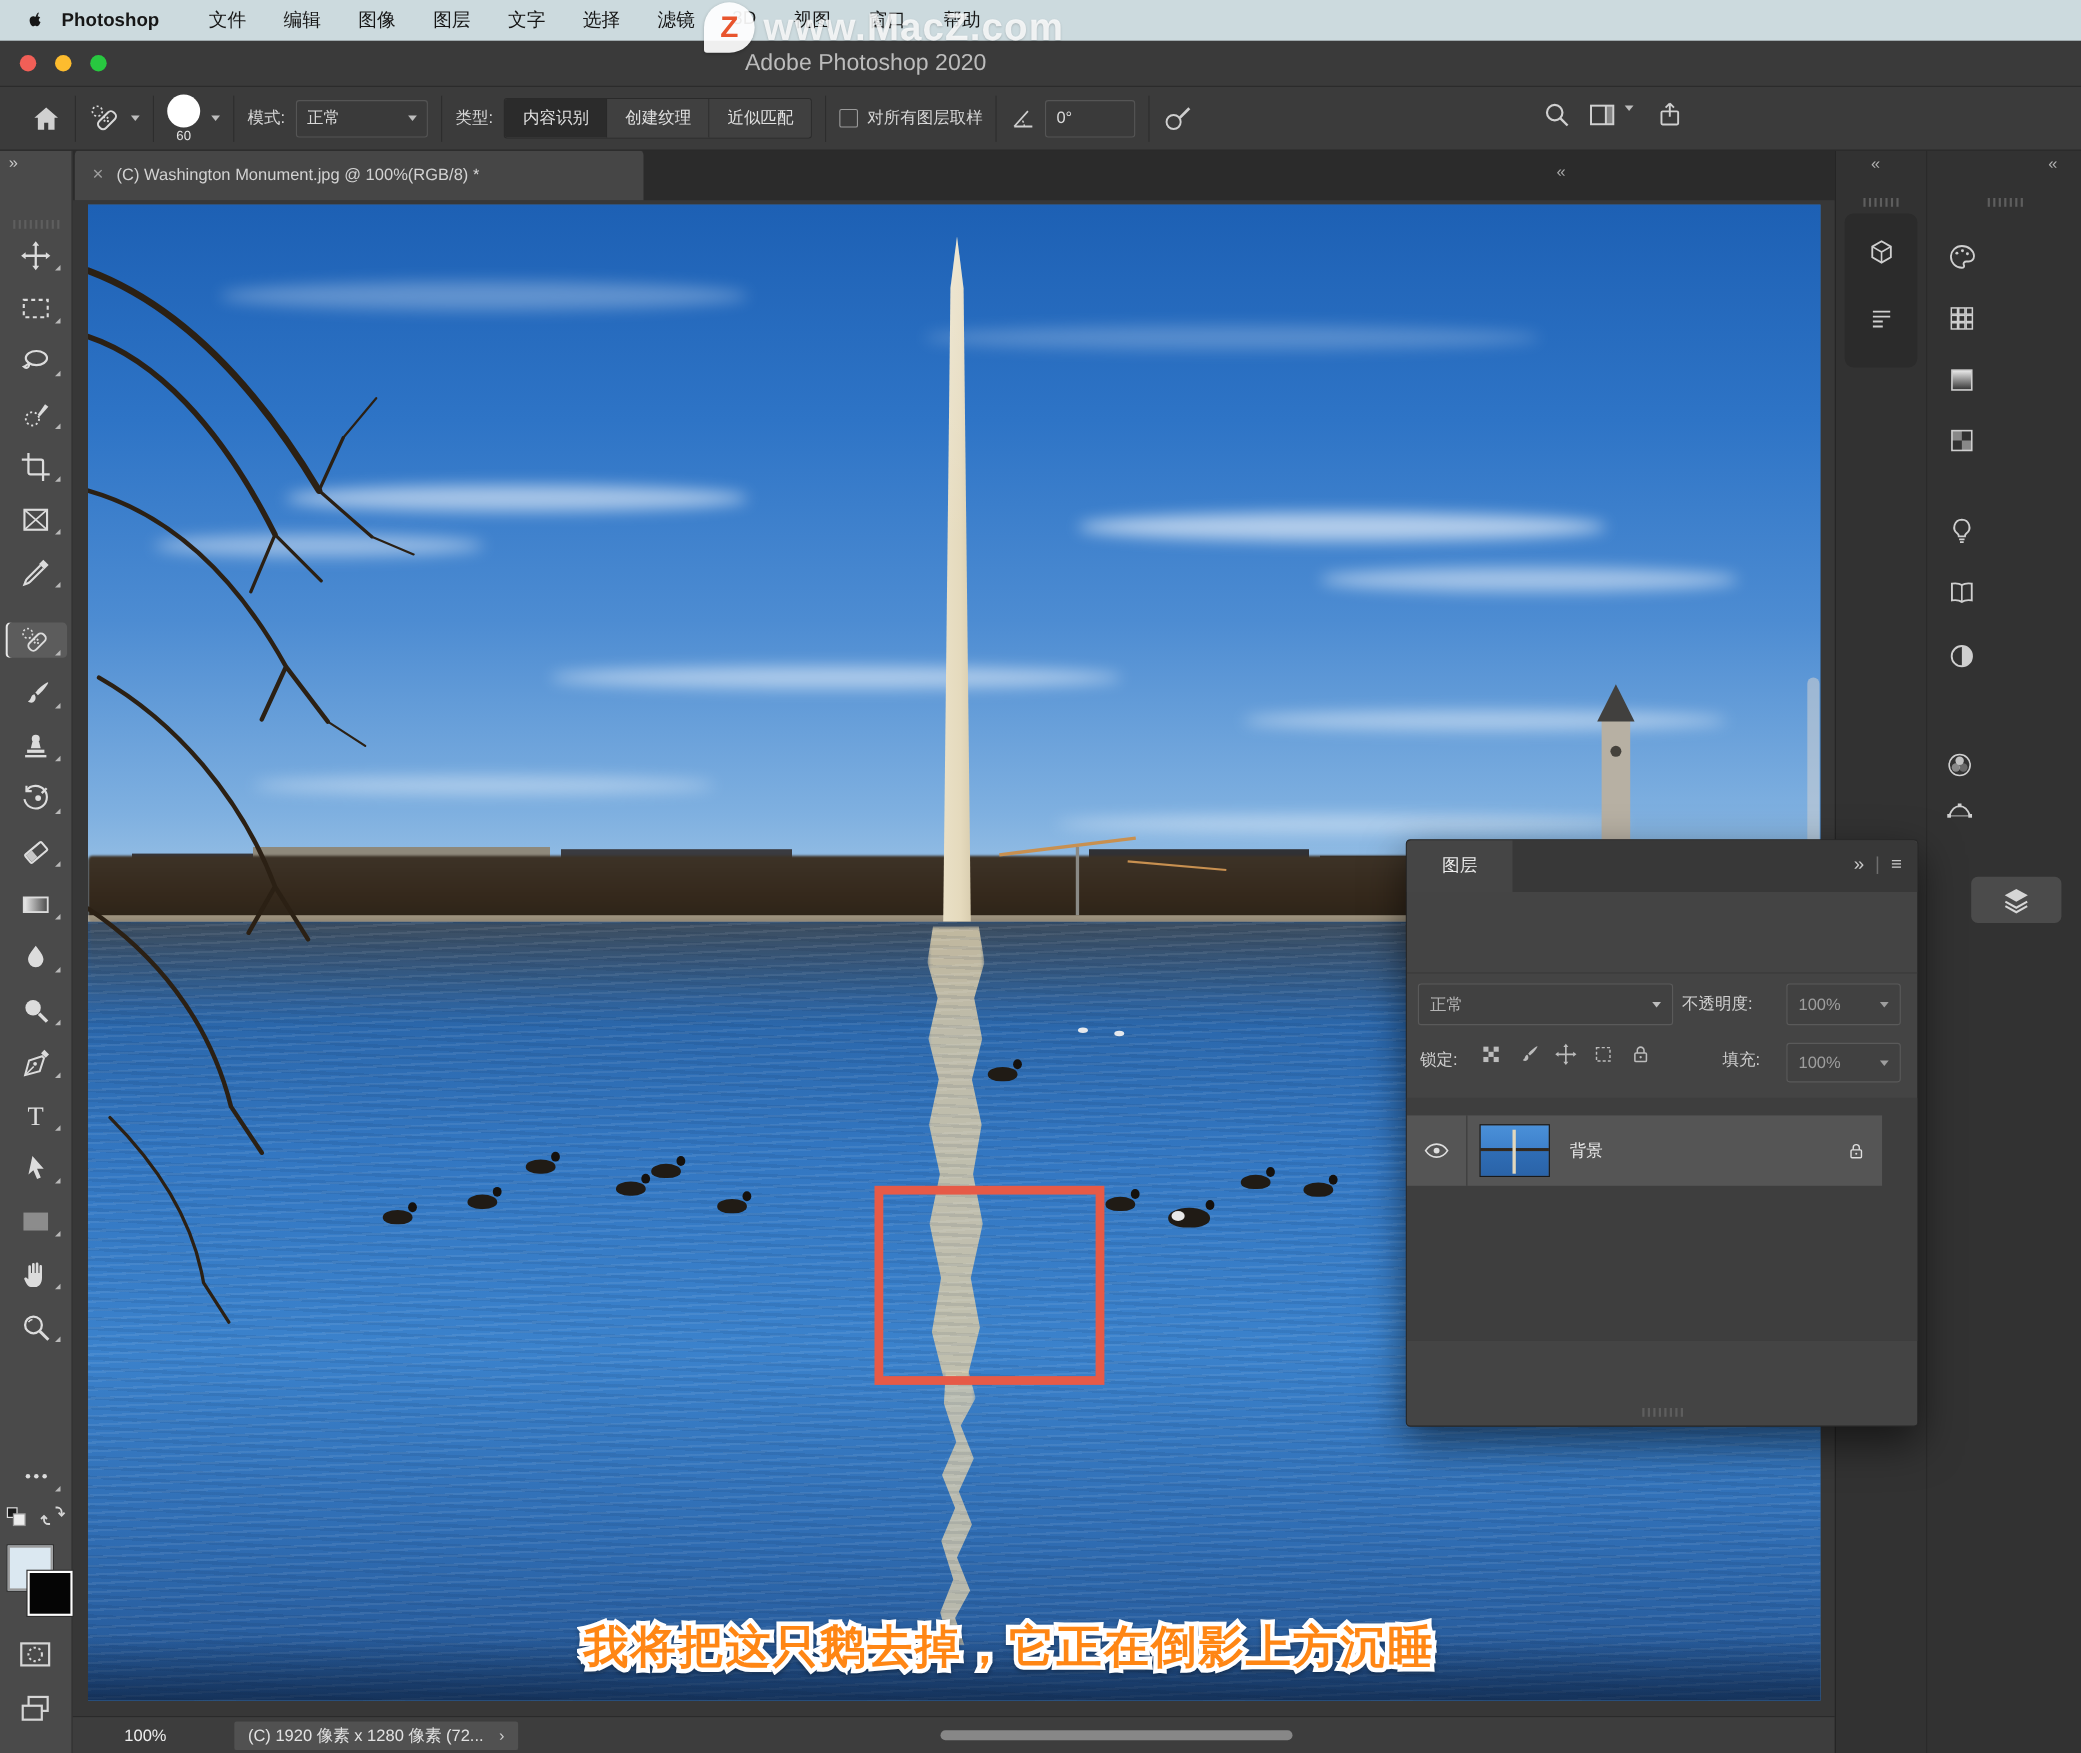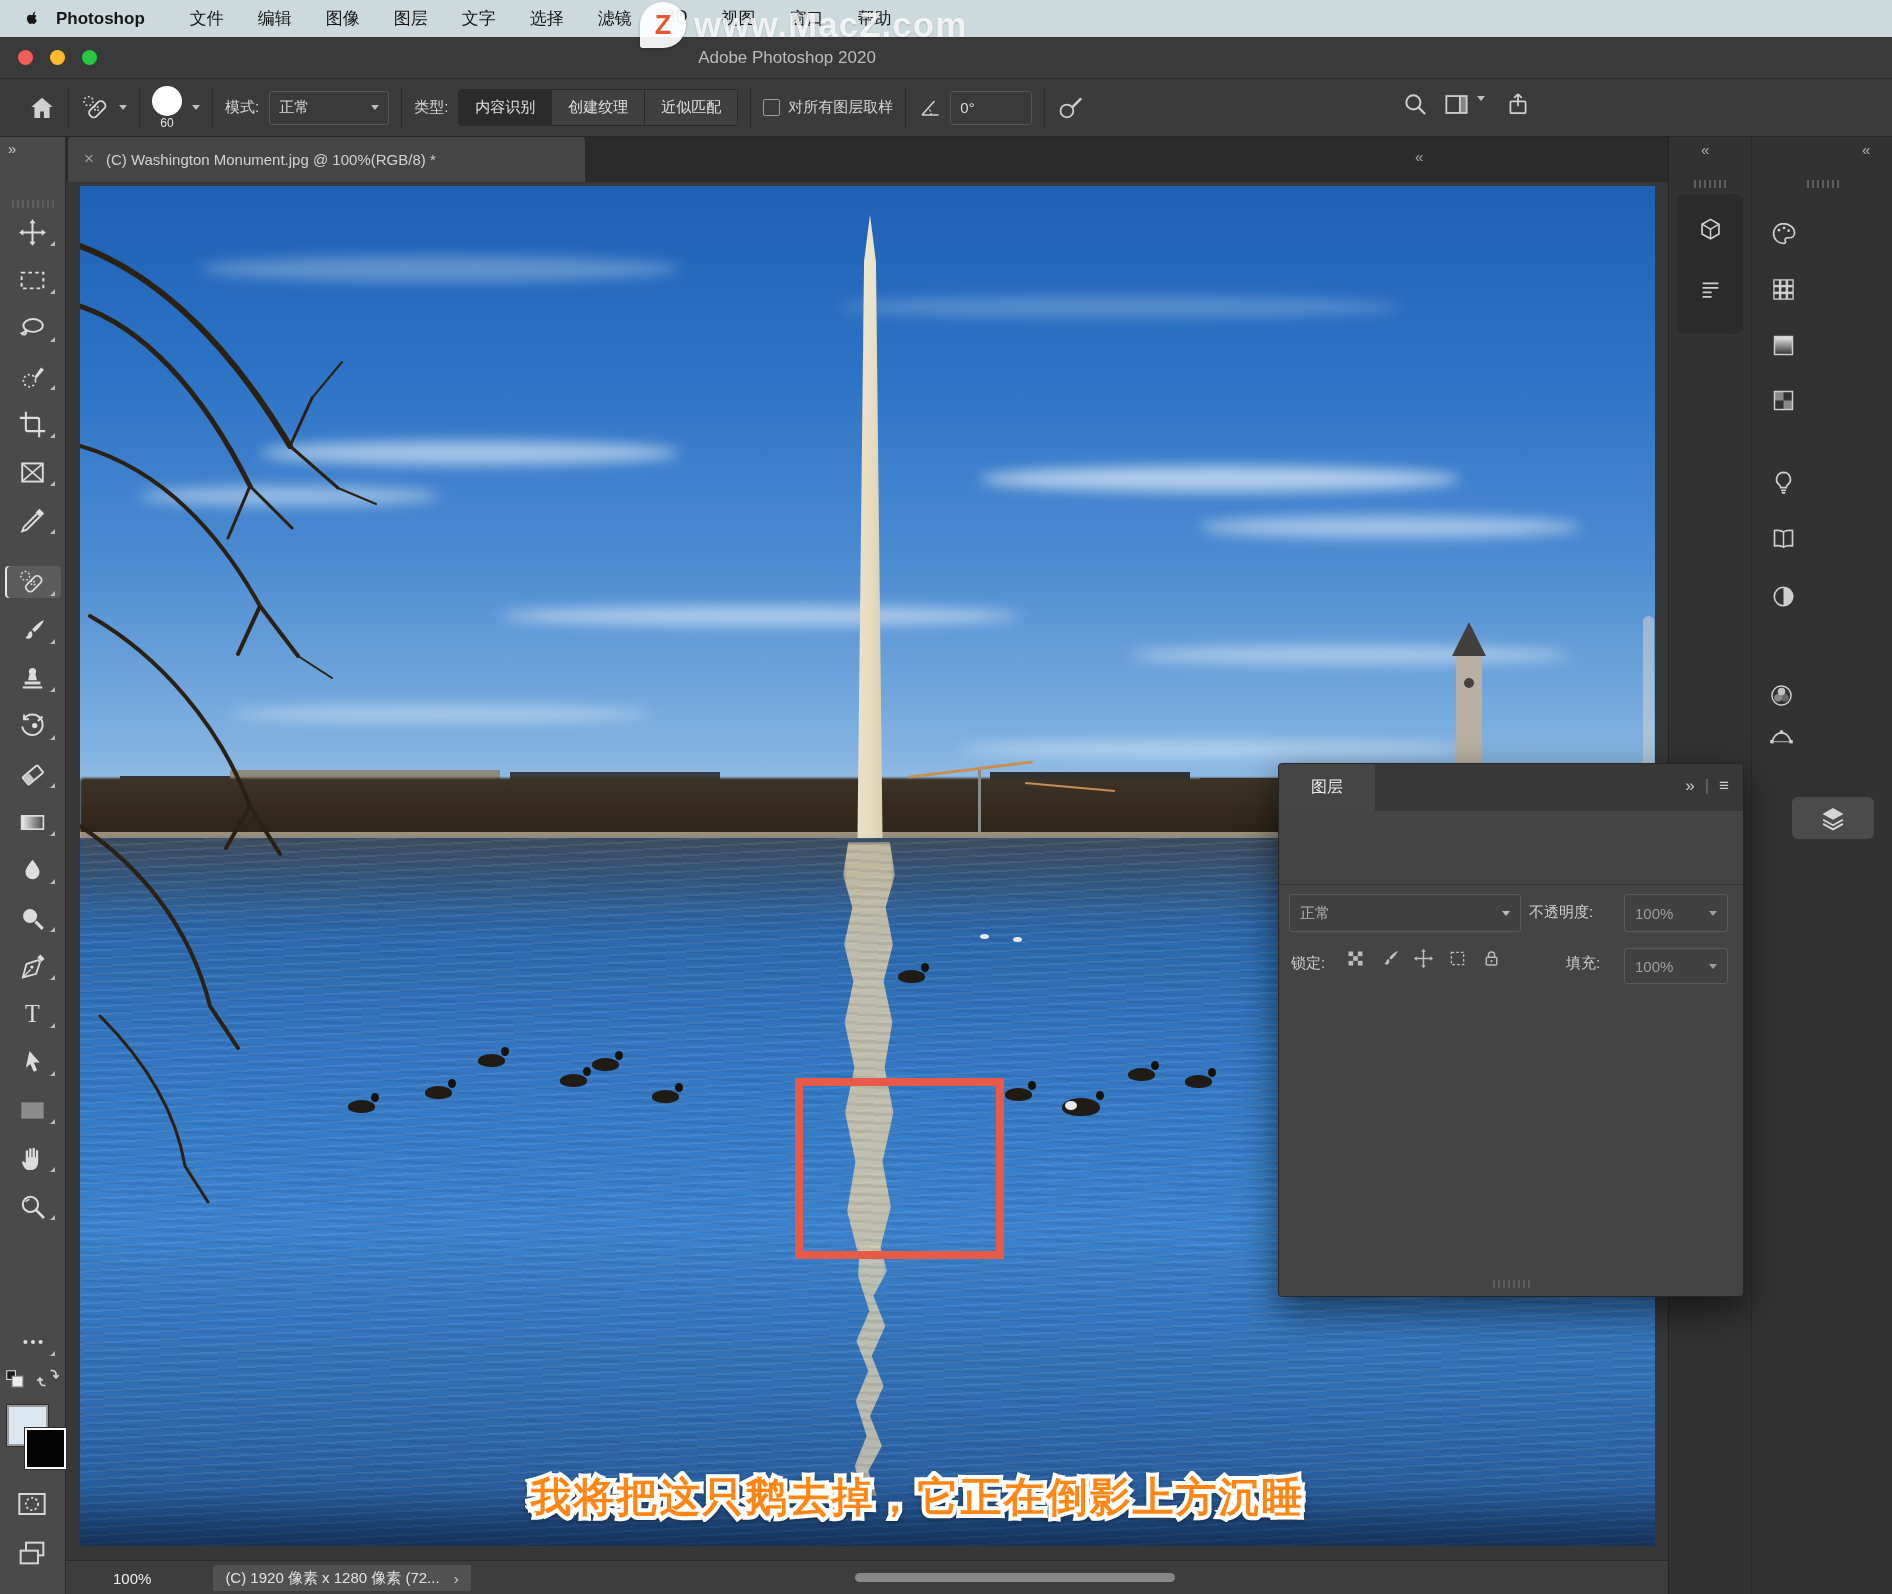--- a/index.html
+++ b/index.html
@@ -17,21 +17,21 @@
 
   
   #watermark{left:640px;top:0px;height:50px;display:flex;align-items:center;z-index:60;pointer-events:none;}
   #wm-pin{width:46px;height:46px;background:rgba(255,255,255,.92);border-radius:50% 50% 50% 6%;display:flex;align-items:center;justify-content:center;transform:rotate(0deg);box-shadow:0 1px 3px rgba(0,0,0,.25);}
   #wm-pin span{color:#e8552e;font-weight:bold;font-size:27px;}
   #wm-text{margin-left:8px;font-size:35px;font-weight:bold;color:rgba(255,255,255,.82);text-shadow:0 1px 2px rgba(0,0,0,.18);letter-spacing:1px;}
 
   
   #titlebar{left:0;top:37px;width:1892px;height:41px;background:#3a3a3a;border-bottom:1px solid #2a2a2a;z-index:30;}
   .tl{width:15px;height:15px;border-radius:50%;top:13px;}
-  #window-title{left:787px;top:50%;transform:translate(-50%,-50%);color:#bcbcbc;font-size:17px;white-space:nowrap;}
+  #window-title{left:787px;top:50%;transform:translate(-50%,-50%);color:#bcbcbc;font-size:21px;white-space:nowrap;}
 
   
   #optionsbar{left:0;top:79px;width:1892px;height:57px;background:#3b3b3b;border-bottom:1px solid #272727;display:flex;align-items:center;color:#d6d6d6;font-size:15px;z-index:30;}
   .osep{width:1px;height:42px;background:#2d2d2d;margin:0 12px;flex:0 0 auto;}
   .obtn{display:flex;align-items:center;flex:0 0 auto;}
   #brush-preview{width:30px;height:30px;border-radius:50%;background:#fff;}
   #brush-size{font-size:12px;color:#e3e3e3;text-align:center;margin-top:0px;}
   .field{background:#3a3a3a;border:1px solid #555;border-radius:3px;height:32px;display:flex;align-items:center;padding:0 9px;color:#d9d9d9;}
   .seggroup{display:flex;background:#474747;border:1px solid #2a2a2a;border-radius:3px;overflow:hidden;}
   .seg{background:#404040;border:none;border-right:1px solid #2a2a2a;color:#e0e0e0;font-size:15px;font-family:"Liberation Sans",sans-serif;padding:8px 16px;}
@@ -911,20 +911,36 @@
           <svg class="ic">
             <use href="#i-lock"></use>
           </svg>
         </div>
       <span class="a" style="left:287px;top:14px;color:#cfcfcf;">填充:</span>
       <div class="lp-field a" style="left:345px;top:8px;width:82px;height:34px;justify-content:space-between;color:#9e9e9e;">
         <span>100%</span>
           <span class="caret sm" style="border-top-color:#9e9e9e;"></span>
       </div>
     </div>
+    <div id="lp-list" class="a">
+      <div id="layer-row" class="a">
+        <div id="eye-cell">
+            <svg class="ic" width="24" height="24">
+              <use href="#i-eye"></use>
+            </svg>
+          </div>
+        <div id="layer-thumb"></div>
+        <span id="layer-name">背景</span>
+        <span id="layer-lock">
+            <svg class="ic" width="19" height="19">
+              <use href="#i-lock"></use>
+            </svg>
+          </span>
+      </div>
+    </div>
     <div id="lp-grip" class="a">
         <span class="gripdots">
           <i></i>
           <i></i>
           <i></i>
           <i></i>
           <i></i>
           <i></i>
           <i></i>
           <i></i>

